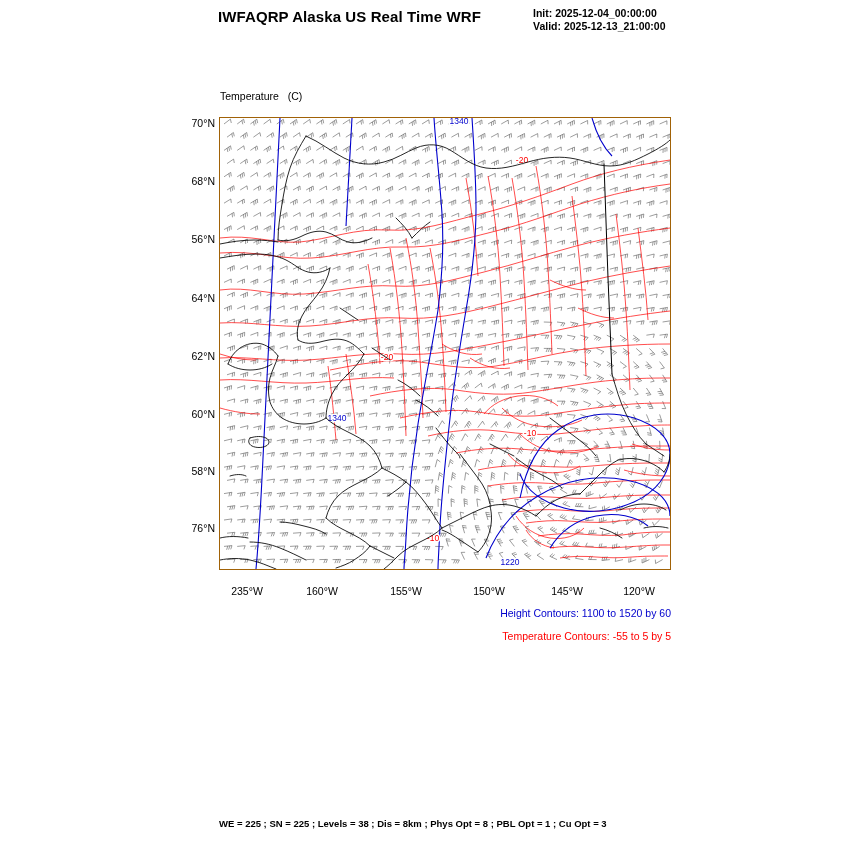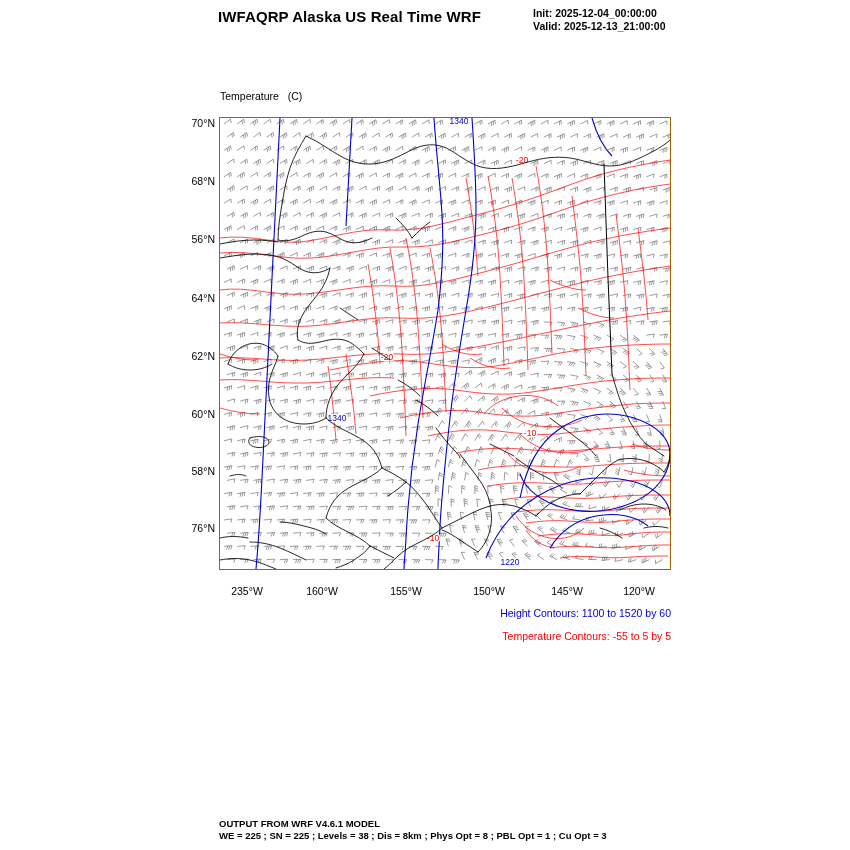--- a/index.html
+++ b/index.html
@@ -318,17 +318,16 @@
         <path d="M192,120 C198,114 204,108 210,104"></path>
       </g>
 
     </svg>
   </div>
 
   <div class="legend-height">Height Contours: 1100 to 1520 by 60</div>
   <div class="legend-temp">Temperature Contours: -55 to 5 by 5</div>
 
   <div class="footer">
-    <div>OUTPUT FROM WRF V4.6.1 MODEL</div>
     <div>WE = 225 ; SN = 225 ; Levels = 38 ; Dis = 8km ; Phys Opt = 8 ; PBL Opt = 1 ; Cu Opt = 3</div>
   </div>
 
 </div>
 
 </body></html>

